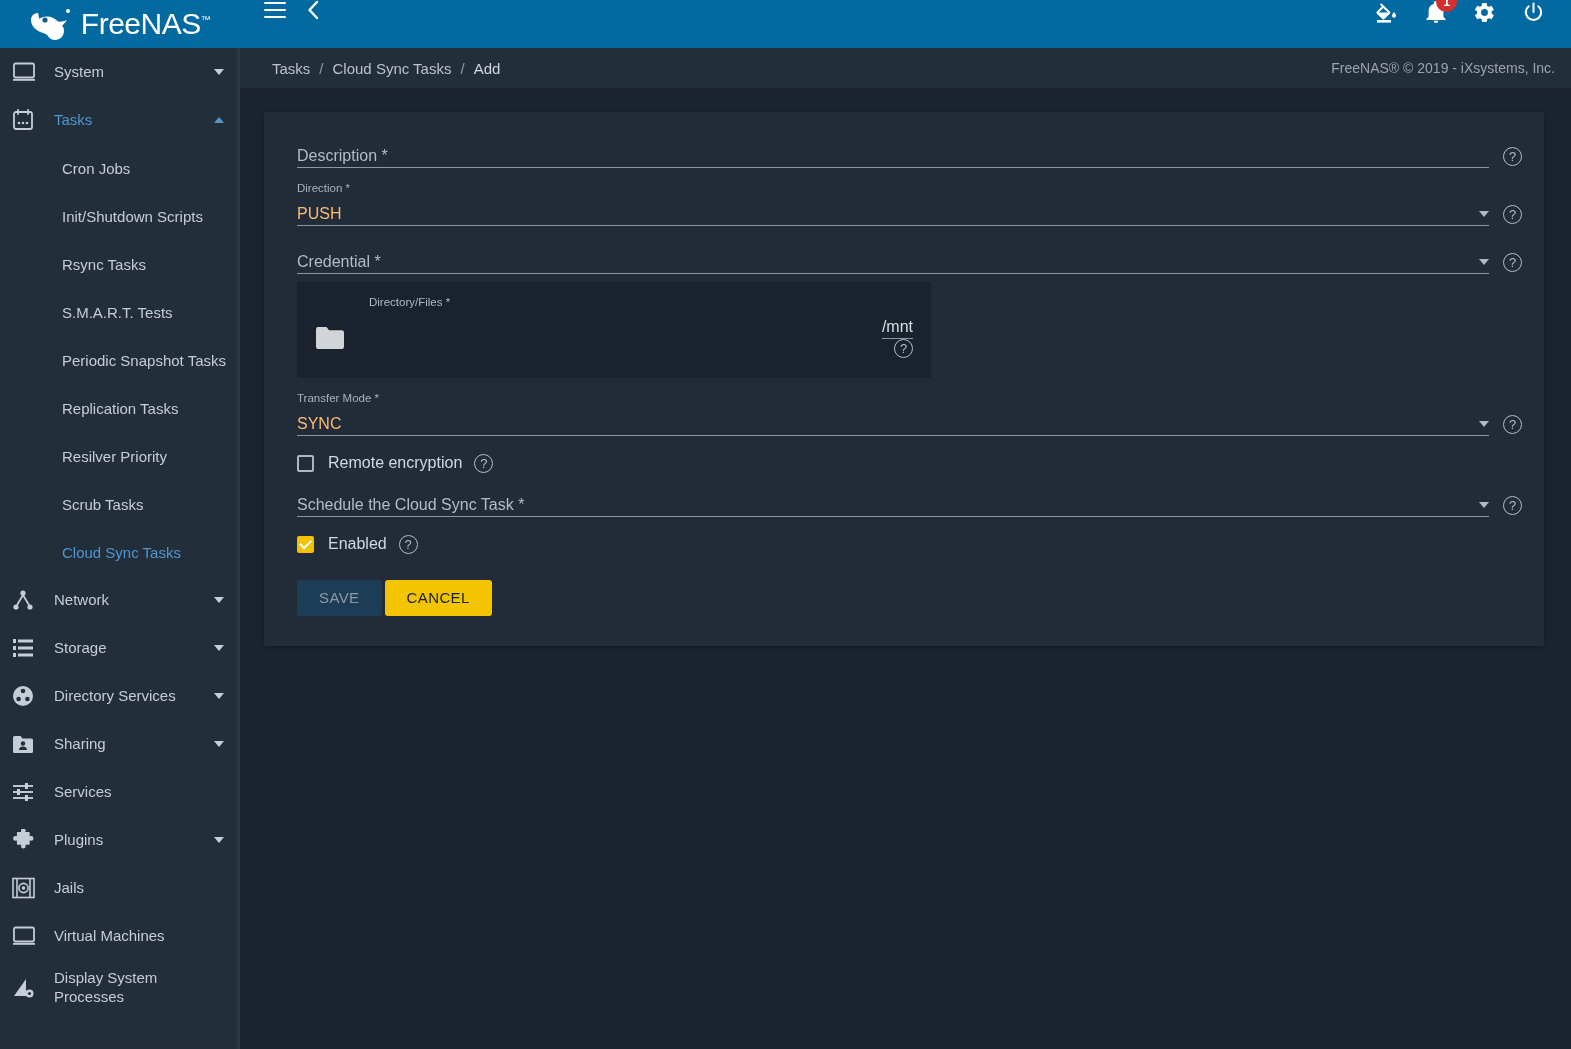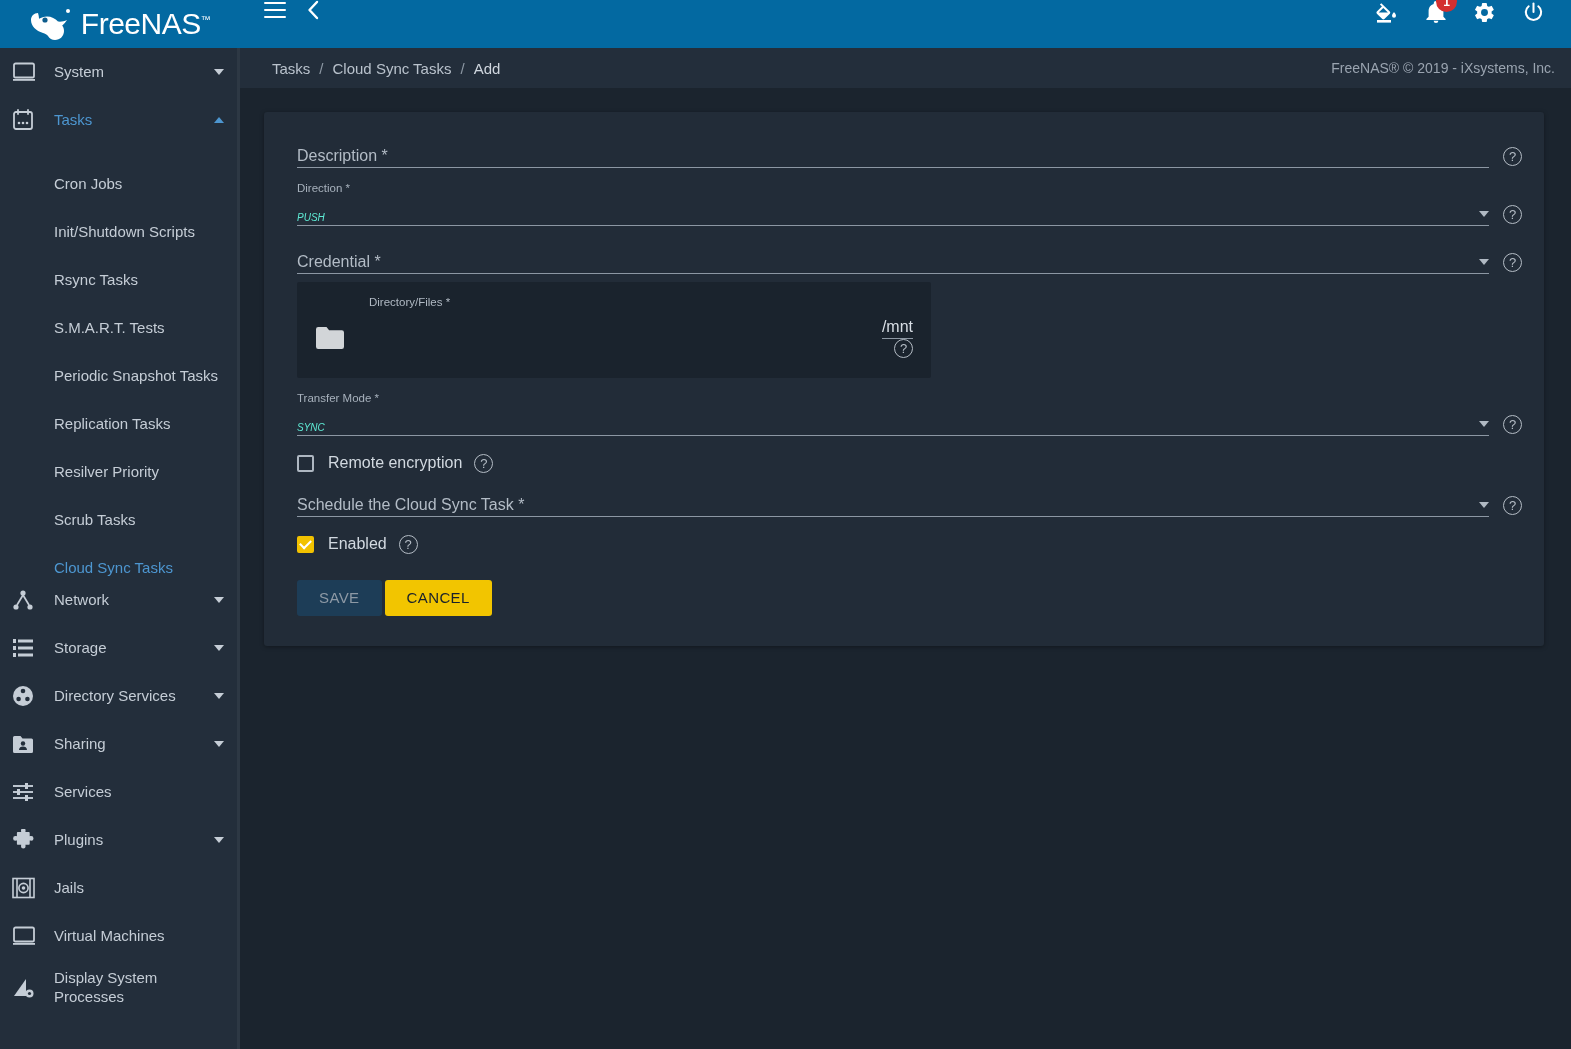--- a/index.html
+++ b/index.html
@@ -75,22 +75,22 @@
   .nav-item .nav-label { flex: 1; white-space: pre-line; line-height: 1.25; }
   .nav-item.active > .nav-label, .nav-item.active > .nav-caret { color: #4d96d0; }
   .nav-item.active .nav-label { color: #4d96d0; }
   .nav-caret { font-size: 10px; color: #c5cdd6; margin-left: auto; }
   .caret-down, .caret-up {
     width: 0; height: 0; border-left: 5px solid transparent; border-right: 5px solid transparent;
   }
   .caret-down { border-top: 6px solid #c5cdd6; }
   .caret-up { border-bottom: 6px solid #4d96d0; }
   .sub-item {
-    display: flex; align-items: flex-end; height: 48px;
-    padding-left: 54px; color: #c5cdd6; font-size: 15px; cursor: pointer;
+    display: flex; align-items: center; height: 48px;
+    padding-left: 54px; color: #c5cdd6; font-size: 15px; cursor: pointer; margin-left: 8px;
   }
   .sub-item.active { color: #4d96d0; }
   .scroll-strip {
     position: absolute; right: 0; top: 0; width: 3px; height: 100%;
     background: #2d3844;
   }
 
   
   .main { flex: 1; display: flex; flex-direction: column; background: #1b242e; min-width: 0; }
   .breadcrumb-bar {
@@ -122,21 +122,21 @@
     font-size: 11.5px; color: #a7b1bc; line-height: 1.2; margin-bottom: 4px;
   }
   .field-line {
     border-bottom: 1px solid #8c97a3;
     height: 26px; display: flex; align-items: flex-end;
     font-size: 16px; color: #d8dee5; padding-bottom: 2px;
   }
   .placeholder-label {
     font-size: 16px; color: #b3bcc6;
   }
-  .sel-value { font-size: 10px; color: #5eead4; font-style: italic; }
+  .sel-value { font-size: 16px; color: #fdba74; }
   .sel-arrow {
     width: 0; height: 0; border-left: 5px solid transparent; border-right: 5px solid transparent;
     border-top: 6px solid #b0b9c3; margin-left: auto; margin-bottom: 6px;
   }
   .help-icon {
     width: 19px; height: 19px; min-width: 19px; border-radius: 50%;
     border: 1.6px solid #b4bcc5; color: #b4bcc5;
     font-size: 13px; line-height: 1;
     display: flex; align-items: center; justify-content: center;
     margin-left: 14px; margin-bottom: 2px; cursor: pointer; font-weight: 500;

